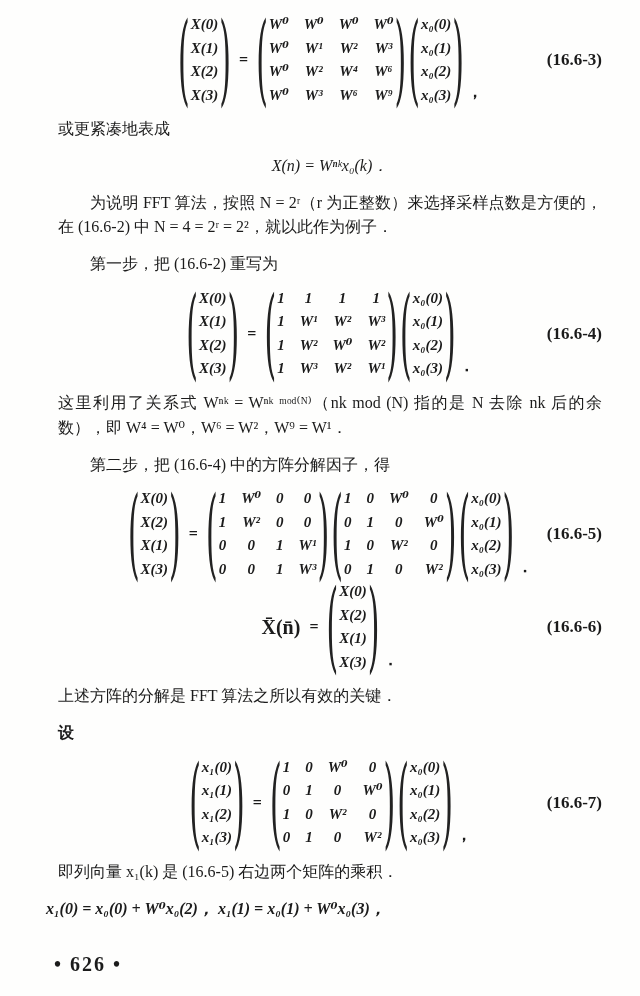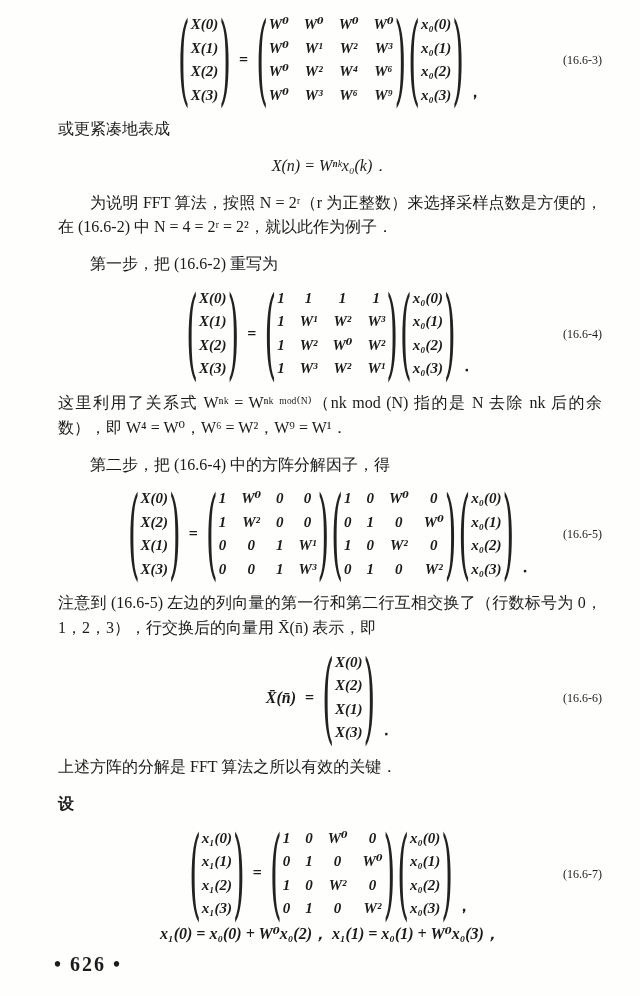--- a/index.html
+++ b/index.html
@@ -34,22 +34,22 @@
     align-items: center;
     justify-content: center;
     position: relative;
     margin: 3px 0;
   }
   .eqnum {
     position: absolute;
     right: 12px;
     top: 50%;
     transform: translateY(-50%);
-    font-size: 12px;
-    font-weight: 400;
+    font-size: 17px;
+    font-weight: 700;
     white-space: nowrap;
   }
   .mat {
     display: grid;
     column-gap: 15px;
     row-gap: 4px;
     align-items: center;
     justify-items: center;
     font-size: 15px;
     font-style: italic;
@@ -78,29 +78,27 @@
     margin-left: 2px;
     font-weight: 600;
   }
   .mathline {
     text-align: center;
     font-style: italic;
     font-weight: 400;
     margin: 2px 0;
   }
   .mathline-sm {
-    text-align: center;
     font-style: italic;
     font-weight: 600;
     margin: 1px 0;
   }
   .eq6-lhs {
-    font-style: italic;
     font-weight: 700;
-    font-size: 16px;
+    font-size: 20px;
     margin-right: 2px;
   }
   .footer {
     position: absolute;
     left: 54px;
     bottom: 16px;
     font-size: 20px;
     font-weight: 600;
     letter-spacing: 2px;
   }
@@ -262,21 +260,20 @@
         <span>x₀(0)</span>
         <span>x₀(1)</span>
         <span>x₀(2)</span>
         <span>x₀(3)</span>
       </div>
     <span class="paren">)</span>
     <span class="punct">．</span>
     <span class="eqnum">(16.6-5)</span>
   </div>
 
-  <p>注意到 (16.6-5) 左边的列向量的第一行和第二行互相交换了（行数标号为 0，1，2，3），行交换后的向量用 X̄(n̄) 表示，即</p>
 
   <div class="eqrow">
     <span class="eq6-lhs">X̄(n̄)</span>
     <span class="equals">=</span>
     <span class="paren">(</span>
     <div class="mat" style="grid-template-columns: repeat(1, auto);">
         <span>X(0)</span>
         <span>X(2)</span>
         <span>X(1)</span>
         <span>X(3)</span>
@@ -324,18 +321,19 @@
         <span>x₀(0)</span>
         <span>x₀(1)</span>
         <span>x₀(2)</span>
         <span>x₀(3)</span>
       </div>
     <span class="paren">)</span>
     <span class="punct">，</span>
     <span class="eqnum">(16.6-7)</span>
   </div>
 
+  <p>即列向量 x₁(k) 是 (16.6-5) 右边两个矩阵的乘积．</p>
 
   <p class="mathline-sm">x₁(0) = x₀(0) + W⁰x₀(2)，  x₁(1) = x₀(1) + W⁰x₀(3)，</p>
 
   <div class="footer">• 626 •</div>
 
 </div>
 
 </body></html>

